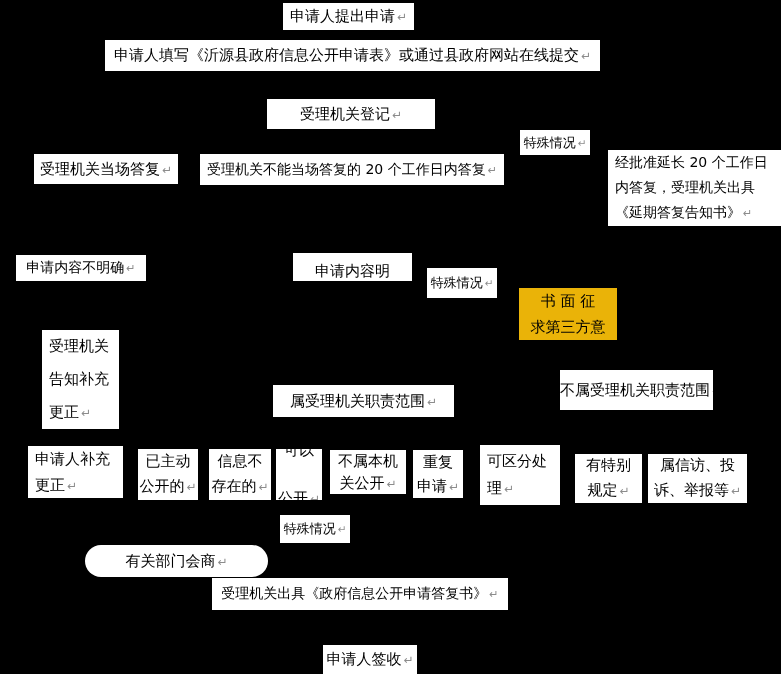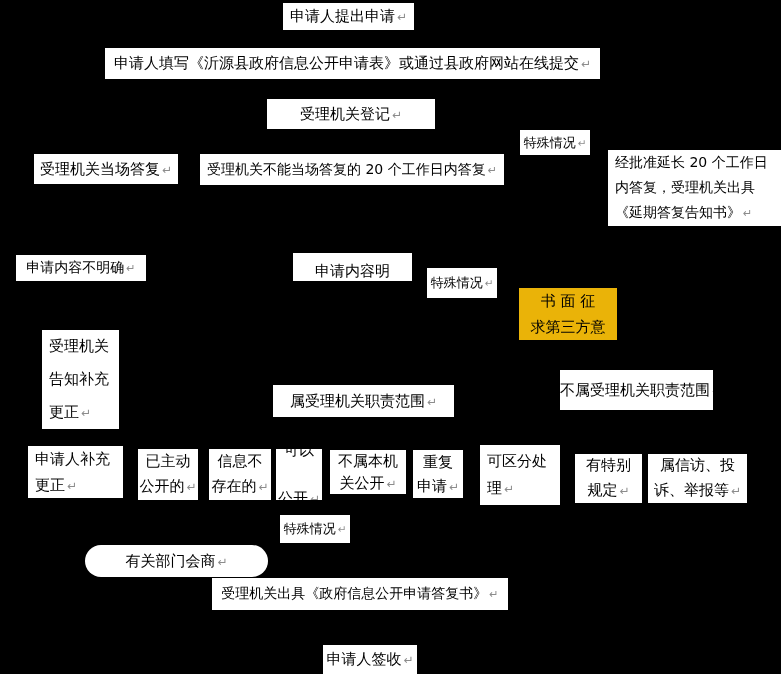--- a/index.html
+++ b/index.html
@@ -38,21 +38,21 @@
     vertical-align: baseline;
   }
 </style>
 </head>
 <body>
 
 <div class="canvas" style="background: rgb(0, 0, 0);">
     <div class="node align-center" style="left: 283px; top: 3px; width: 131px; height: 27px; font-size: 15px; background: rgb(255, 255, 255); color: rgb(0, 0, 0);">
       <div class="line">申请人提出申请<span class="pmark" style="color: rgb(140, 140, 140);">↵</span></div>
     </div>
-    <div class="node align-center" style="left: 105px; top: 48px; width: 495px; height: 31px; font-size: 15px; background: rgb(255, 255, 255); color: rgb(0, 0, 0);">
+    <div class="node align-center" style="left: 105px; top: 40px; width: 495px; height: 31px; font-size: 15px; background: rgb(255, 255, 255); color: rgb(0, 0, 0);">
       <div class="line">申请人填写《沂源县政府信息公开申请表》或通过县政府网站在线提交<span class="pmark" style="color: rgb(140, 140, 140);">↵</span></div>
     </div>
     <div class="node align-center" style="left: 267px; top: 99px; width: 168px; height: 30px; font-size: 15px; background: rgb(255, 255, 255); color: rgb(0, 0, 0);">
       <div class="line">受理机关登记<span class="pmark" style="color: rgb(140, 140, 140);">↵</span></div>
     </div>
     <div class="node align-center" style="left: 520px; top: 130px; width: 70px; height: 25px; font-size: 13px; background: rgb(255, 255, 255); color: rgb(0, 0, 0);">
       <div class="line">特殊情况<span class="pmark" style="color: rgb(140, 140, 140);">↵</span></div>
     </div>
     <div class="node align-center" style="left: 34px; top: 154px; width: 144px; height: 30px; font-size: 15px; background: rgb(255, 255, 255); color: rgb(0, 0, 0);">
       <div class="line">受理机关当场答复<span class="pmark" style="color: rgb(140, 140, 140);">↵</span></div>

